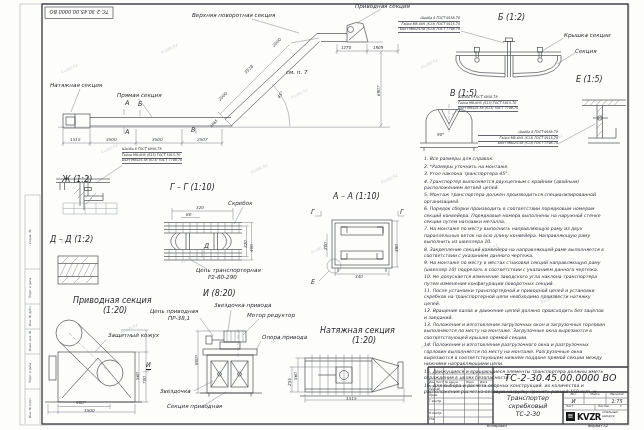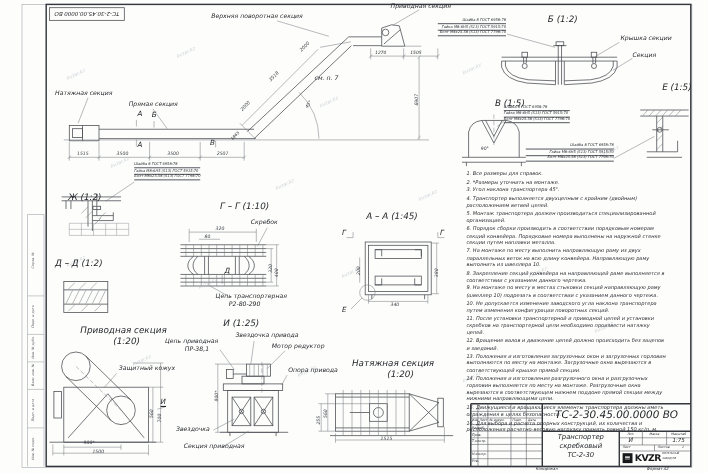--- a/index.html
+++ b/index.html
@@ -223,59 +223,59 @@
   <span>Болт М8х25.58 (S13) ГОСТ 7798-70</span>
 </div>
 <div class="co r" style="left:478px;top:131px;width:80px">
   <span>Шайба 8 ГОСТ 6958-78</span>
   <span>Гайка М8-6Н5 (S13) ГОСТ 5915-70</span>
   <span>Болт М8х25.58 (S13) ГОСТ 7798-70</span>
 </div>
 
 <span class="t vt" style="left:62px;top:176px">Ж (1:2)</span>
 
-<span class="t vt" style="left:200px;top:184px">Г – Г (1:10)</span>
+<span class="t vt" style="left:170px;top:184px">Г – Г (1:10)</span>
 <span class="t lb" style="left:228px;top:201px">Скребок</span>
 <span class="t dm" style="left:196px;top:206px">320</span>
 <span class="t dm" style="left:186px;top:212.5px">80</span>
 <span class="t dm" style="left:244px;top:248px;transform:rotate(-90deg)">320</span>
 <span class="t dm" style="left:250px;top:252px;transform:rotate(-90deg)">400</span>
 <span class="t md" style="left:204px;top:243px">Д</span>
 <span class="t lb" style="left:196px;top:268px">Цепь транспортерная</span>
 <span class="t lb" style="left:208px;top:274.5px">Р2-80-290</span>
 
 <span class="t vt" style="left:50px;top:236px">Д – Д (1:2)</span>
 
-<span class="t vt" style="left:333px;top:193px">А – А (1:45)</span>
+<span class="t vt" style="left:333px;top:193px">А – А (1:10)</span>
 <span class="t md" style="left:311px;top:209px">Г</span>
 <span class="t md" style="left:400px;top:209px">Г</span>
 <span class="t md" style="left:311px;top:279px">Е</span>
 <span class="t dm" style="left:324px;top:250px;transform:rotate(-90deg)">200</span>
 <span class="t dm" style="left:395px;top:252px;transform:rotate(-90deg)">380</span>
 <span class="t dm" style="left:355px;top:274.5px">340</span>
 
 <span class="t vt" style="left:498px;top:14px">Б (1:2)</span>
 <span class="t lb" style="left:564px;top:33px">Крышка секции</span>
 <span class="t lb" style="left:575px;top:49px">Секция</span>
 
 <span class="t vt" style="left:450px;top:90px">В (1:5)</span>
 <span class="t dm" style="left:437px;top:133px">90°</span>
 
-<span class="t vt" style="left:602px;top:76px">Е (1:5)</span>
+<span class="t vt" style="left:576px;top:76px">Е (1:5)</span>
 
 <span class="t vt" style="left:73px;top:297px">Приводная секция</span>
 <span class="t vt" style="left:103px;top:307px">(1:20)</span>
 <span class="t lb" style="left:108px;top:333px">Защитный кожух</span>
 <span class="t md u" style="left:146px;top:362px">И</span>
 <span class="t dm" style="left:76px;top:401px">900*</span>
 <span class="t dm" style="left:84px;top:408.5px">1500</span>
 <span class="t dm" style="left:136px;top:380px;transform:rotate(-90deg)">560</span>
 <span class="t dm" style="left:143px;top:384px;transform:rotate(-90deg)">700</span>
 
-<span class="t vt" style="left:203px;top:290px">И (1:25)</span>
+<span class="t vt" style="left:203px;top:290px">И (8:20)</span>
 <span class="t lb" style="left:150px;top:309px">Цепь приводная</span>
 <span class="t lb" style="left:168px;top:315.5px">ПР-38,1</span>
 <span class="t lb" style="left:214px;top:303px">Звездочка привода</span>
 <span class="t lb" style="left:247px;top:313px">Мотор редуктор</span>
 <span class="t lb" style="left:262px;top:335px">Опора привода</span>
 <span class="t lb" style="left:160px;top:389px">Звездочка</span>
 <span class="t lb" style="left:167px;top:404px">Секция приводная</span>
 <span class="t dm" style="left:195px;top:365px;transform:rotate(-90deg)">800*</span>
 
 <span class="t vt" style="left:320px;top:327px">Натяжная секция</span>

